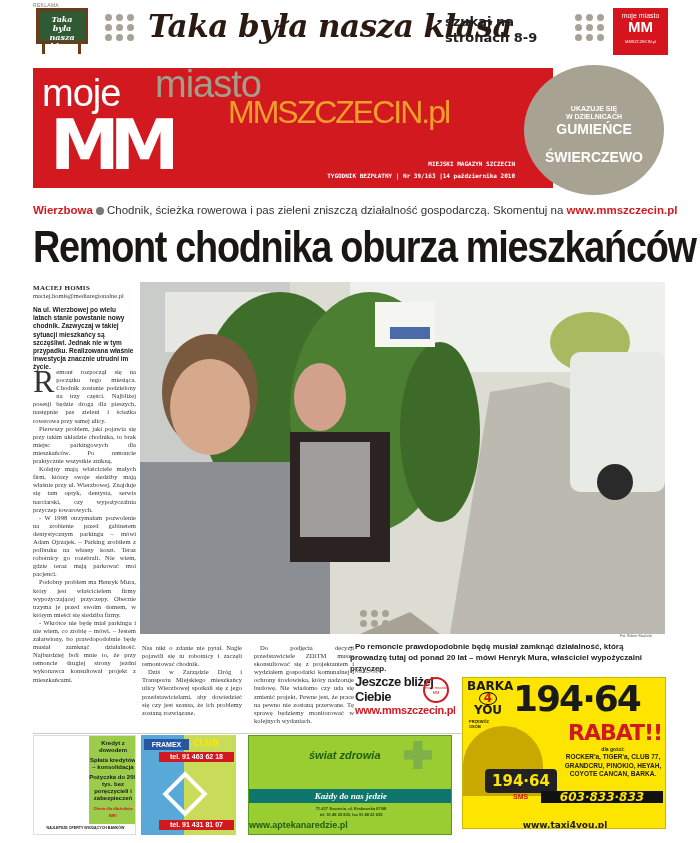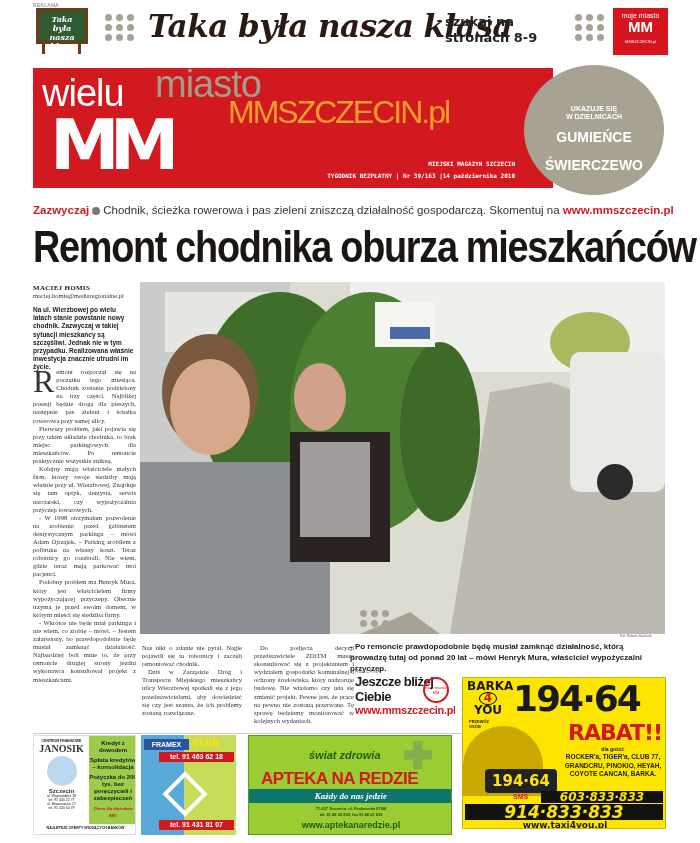--- a/index.html
+++ b/index.html
@@ -22,21 +22,21 @@
 
 #masthead{left:33px;top:68px;width:520px;height:120px;background:#d31920;overflow:hidden}
 #mast-moje{left:42px;top:72px;font:38px "Liberation Sans",sans-serif;color:#fff;letter-spacing:-1px}
 #mast-miasto{left:155px;top:63px;font:38px "Liberation Sans",sans-serif;color:#a39d8c;letter-spacing:-1px}
 #mast-mm{left:50px;top:110px;font:bold 70px "DejaVu Sans",sans-serif;color:#fff;letter-spacing:-10px;line-height:70px}
 #mast-site{left:228px;top:94px;font:32px "Liberation Sans",sans-serif;color:#f0a02a;letter-spacing:-2px}
 #mast-tag{left:385px;top:160px;font:bold 6px "DejaVu Sans Mono",monospace;color:#fff;text-align:right;width:130px}
 #mast-issue{left:255px;top:172px;font:bold 6px "DejaVu Sans Mono",monospace;color:#fff;width:260px;text-align:right}
 #district{left:524px;top:65px;width:140px;height:130px;border-radius:50%;background:#a8a292;color:#fff;text-align:center;padding-top:40px}
 #district .s{font:bold 7px "Liberation Sans",sans-serif;line-height:8px}
-#district .b{font:bold 14px "Liberation Sans",sans-serif;line-height:16px;margin-top:8px}
+#district .b{font:bold 14px "Liberation Sans",sans-serif;line-height:16px;}
 
 #kicker{left:33px;top:204px;font-size:11.5px;color:#333}
 #kicker .k{color:#d31920;font-weight:bold}
 #kicker .dot{display:inline-block;width:8px;height:8px;border-radius:50%;background:#777;margin:0 3px;vertical-align:-1px}
 #kicker .u{color:#d31920;font-weight:bold}
 #headline{left:33px;top:222px;font:bold 44px "Liberation Sans",sans-serif;color:#1a1612;letter-spacing:-1.5px;transform:scaleX(.86);transform-origin:left;white-space:nowrap}
 
 #byline{left:33px;top:284px;font:bold 7px "Liberation Serif",serif;letter-spacing:.3px}
 #byline-mail{left:33px;top:292px;font:6.5px "Liberation Serif",serif;color:#333}
 #lead{left:33px;top:306px;width:103px;font:bold 6.5px "Liberation Sans",sans-serif;line-height:8.2px}
@@ -97,35 +97,35 @@
     <i></i>
     <i></i>
   </div>
 <div class="abs" id="mini-logo">
   <div>moje miasto</div>
   <b>MM</b>
   <span>MMSZCZECIN.pl</span>
 </div>
 
 <div class="abs" id="masthead"></div>
-<div class="abs" id="mast-moje">wielu</div>
+<div class="abs" id="mast-moje">moje</div>
 <div class="abs" id="mast-miasto">miasto</div>
 <div class="abs" id="mast-mm">MM</div>
 <div class="abs" id="mast-site">MMSZCZECIN.pl</div>
 <div class="abs" id="mast-tag">MIEJSKI MAGAZYN SZCZECIN</div>
 <div class="abs" id="mast-issue">TYGODNIK BEZPŁATNY | Nr 39/163 |14 października 2010</div>
 <div class="abs" id="district">
   <div class="s">UKAZUJE SIĘ</div>
   <div class="s">W DZIELNICACH</div>
   <div class="b">GUMIEŃCE</div>
   <div class="b" style="margin-top:12px">ŚWIERCZEWO</div>
 </div>
 
 <div class="abs" id="kicker">
-  <span class="k">Zazwyczaj</span><span class="dot"></span><span>Chodnik, ścieżka rowerowa i pas zieleni zniszczą działalność gospodarczą. Skomentuj na</span>
+  <span class="k">Wierzbowa</span><span class="dot"></span><span>Chodnik, ścieżka rowerowa i pas zieleni zniszczą działalność gospodarczą. Skomentuj na</span>
   <span class="u">www.mmszczecin.pl</span>
 </div>
 <h1 class="abs" id="headline">Remont chodnika oburza mieszkańców</h1>
 
 <div class="abs" id="byline">MACIEJ HOMIS</div>
 <div class="abs" id="byline-mail">maciej.homis@mediaregionalne.pl</div>
 <div class="abs" id="lead">Na ul. Wierzbowej po wielu latach stanie powstanie nowy chodnik. Zazwyczaj w takiej sytuacji mieszkańcy są szczęśliwi. Jednak nie w tym przypadku. Realizowana właśnie inwestycja znacznie utrudni im życie.</div>
 <div class="abs body-text" id="col1">
   <span class="drop">R</span>
   <span>emont rozpoczął się na początku tego miesiąca. Chodnik zostanie podzielony na trzy części. Najbliżej posesji będzie droga dla pieszych, następnie pas zieleni i ścieżka rowerowa przy samej ulicy.</span>
@@ -197,35 +197,24 @@
   </div>
   <div style="position:absolute;left:50px;top:0;font:900 36px 'DejaVu Sans',sans-serif;letter-spacing:-2px">194·64</div>
   <div style="position:absolute;left:6px;top:41px;font:bold 4px sans-serif;width:20px">PRZEWÓZ OSÓB</div>
   <div style="position:absolute;left:0;top:48px;width:80px;height:70px;background:#c9a800;border-radius:40px 40px 0 0"></div>
   <div style="position:absolute;left:105px;top:42px;font:900 22px 'DejaVu Sans',sans-serif;color:#d31920;letter-spacing:-1px">RABAT!!!</div>
   <div style="position:absolute;left:100px;top:68px;width:100px;text-align:center;font:bold 5px sans-serif">dla gości:</div>
   <div style="position:absolute;left:98px;top:75px;width:104px;text-align:center;font:bold 6.5px 'Liberation Sans',sans-serif;line-height:8.5px">ROCKER'a, TIGER'a, CLUB 77, GRANDCRU, PINOKIO, HEYAH, COYOTE CANCAN, BARKA.</div>
   <div style="position:absolute;left:22px;top:91px;width:72px;height:24px;background:#222;color:#fde500;font:900 15px 'DejaVu Sans',sans-serif;text-align:center;line-height:24px;border-radius:4px">194·64</div>
   <div style="position:absolute;left:50px;top:115px;color:#d31920;font:900 7px sans-serif">SMS</div>
   <div style="position:absolute;left:78px;top:113px;width:122px;height:12px;background:#111;color:#fde500;font:italic 900 12px 'DejaVu Sans',sans-serif;line-height:12px;text-align:center">603·833·833</div>
-  <div style="position:absolute;left:2px;top:126px;width:198px;height:16px;background:#111;color:#fde500;font:italic 900 17px 'DejaVu Sans',sans-serif;line-height:16px;text-align:center">914·833·833</div>
   <div style="position:absolute;left:0;top:142px;width:204px;text-align:center;font:900 9px 'DejaVu Sans',sans-serif">www.taxi4you.pl</div>
 </div>
 
 <div class="ad" id="ad-janosik">
-  <div style="position:absolute;left:0;top:0;width:55px;height:100px;background:#fff;text-align:center">
-    <div style="font:bold 3.5px sans-serif;margin-top:3px">CENTRUM FINANSOWE</div>
-    <div style="font:bold 10px 'Liberation Serif',serif;color:#333">JANOSIK</div>
-    <div style="width:30px;height:30px;border-radius:50%;background:#bcd8ee;margin:2px auto"></div>
-    <div style="font:bold 6px sans-serif;color:#333">Szczecin</div>
-    <div style="font:3.5px sans-serif">ul. Wojewódzka 18</div>
-    <div style="font:3.5px sans-serif">tel. 91 433 22 77</div>
-    <div style="font:3.5px sans-serif">ul. Mazowiecka 17</div>
-    <div style="font:3.5px sans-serif">tel. 91 424 64 79</div>
-  </div>
   <div style="position:absolute;left:55px;top:0;width:48px;height:88px;background:#9bcc4a;text-align:center;font:bold 6px sans-serif;line-height:7px;padding-top:4px">
     <div>Kredyt z dowodem</div>
     <div style="margin-top:3px">Spłata kredytów – konsolidacja</div>
     <div style="margin-top:3px">Pożyczka do 200 tys. bez poręczycieli i zabezpieczeń</div>
     <div style="margin-top:3px;color:#d31920;font-size:4px">Oferta dla dłużników BIK!</div>
   </div>
   <div style="position:absolute;left:0;top:90px;width:103px;text-align:center;font:bold 3.6px sans-serif">NAJLEPSZE OFERTY WIODĄCYCH BANKÓW</div>
 </div>
 
 <div class="ad" id="ad-framex">
@@ -233,18 +222,17 @@
   <div style="position:absolute;left:3px;top:4px;width:45px;height:11px;background:#2856a0;color:#fff;font:bold 7px sans-serif;text-align:center;line-height:11px">FRAMEX</div>
   <div style="position:absolute;left:52px;top:3px;font:900 9px 'DejaVu Sans',sans-serif;color:#fde500">CLUB</div>
   <div style="position:absolute;left:18px;top:17px;width:75px;height:10px;background:#d31920;color:#fff;font:bold 7px sans-serif;line-height:10px;text-align:center">tel. 91 463 62 18</div>
   <div style="position:absolute;left:28px;top:43px;width:32px;height:32px;border:4px solid #fff;transform:rotate(45deg)"></div>
   <div style="position:absolute;left:18px;top:85px;width:75px;height:10px;background:#d31920;color:#fff;font:bold 7px sans-serif;line-height:10px;text-align:center">tel. 91 431 81 07</div>
 </div>
 
 <div class="ad" id="ad-apteka">
   <div style="position:absolute;left:60px;top:13px;font:italic bold 11px 'Liberation Sans',sans-serif;color:#1d5e14">świat zdrowia</div>
   <div style="position:absolute;left:155px;top:5px;width:28px;height:28px;background:#7fb04a;clip-path:polygon(33% 0,66% 0,66% 33%,100% 33%,100% 66%,66% 66%,66% 100%,33% 100%,33% 66%,0 66%,0 33%,33% 33%)"></div>
-  <div style="position:absolute;left:12px;top:33px;font:bold 17px 'Liberation Sans',sans-serif;color:#d31920;letter-spacing:-.5px">APTEKA NA REDZIE</div>
   <div style="position:absolute;left:0;top:53px;width:204px;height:14px;background:#0f766e;color:#fff;font:italic bold 9px 'Liberation Serif',serif;text-align:center;line-height:14px">Każdy do nas jedzie</div>
   <div style="position:absolute;left:0;top:70px;width:204px;text-align:center;font:bold 4px sans-serif;color:#1d3e0e">71-617 Szczecin, ul. Krakowska 67/68</div>
   <div style="position:absolute;left:0;top:76px;width:204px;text-align:center;font:bold 4px sans-serif;color:#1d3e0e">tel. 91 48 25 830, fax 91 48 22 635</div>
-  <div style="position:absolute;left:0;top:84px;width:204px;text-align:center;font:bold 9px sans-serif;color:#1d5e14">www.aptekanaredzie.pl</div>
+  <div style="position:absolute;left:0;top:84px;width:204px;text-align:left;font:bold 9px sans-serif;color:#1d5e14">www.aptekanaredzie.pl</div>
 </div>
 
 </body></html>

